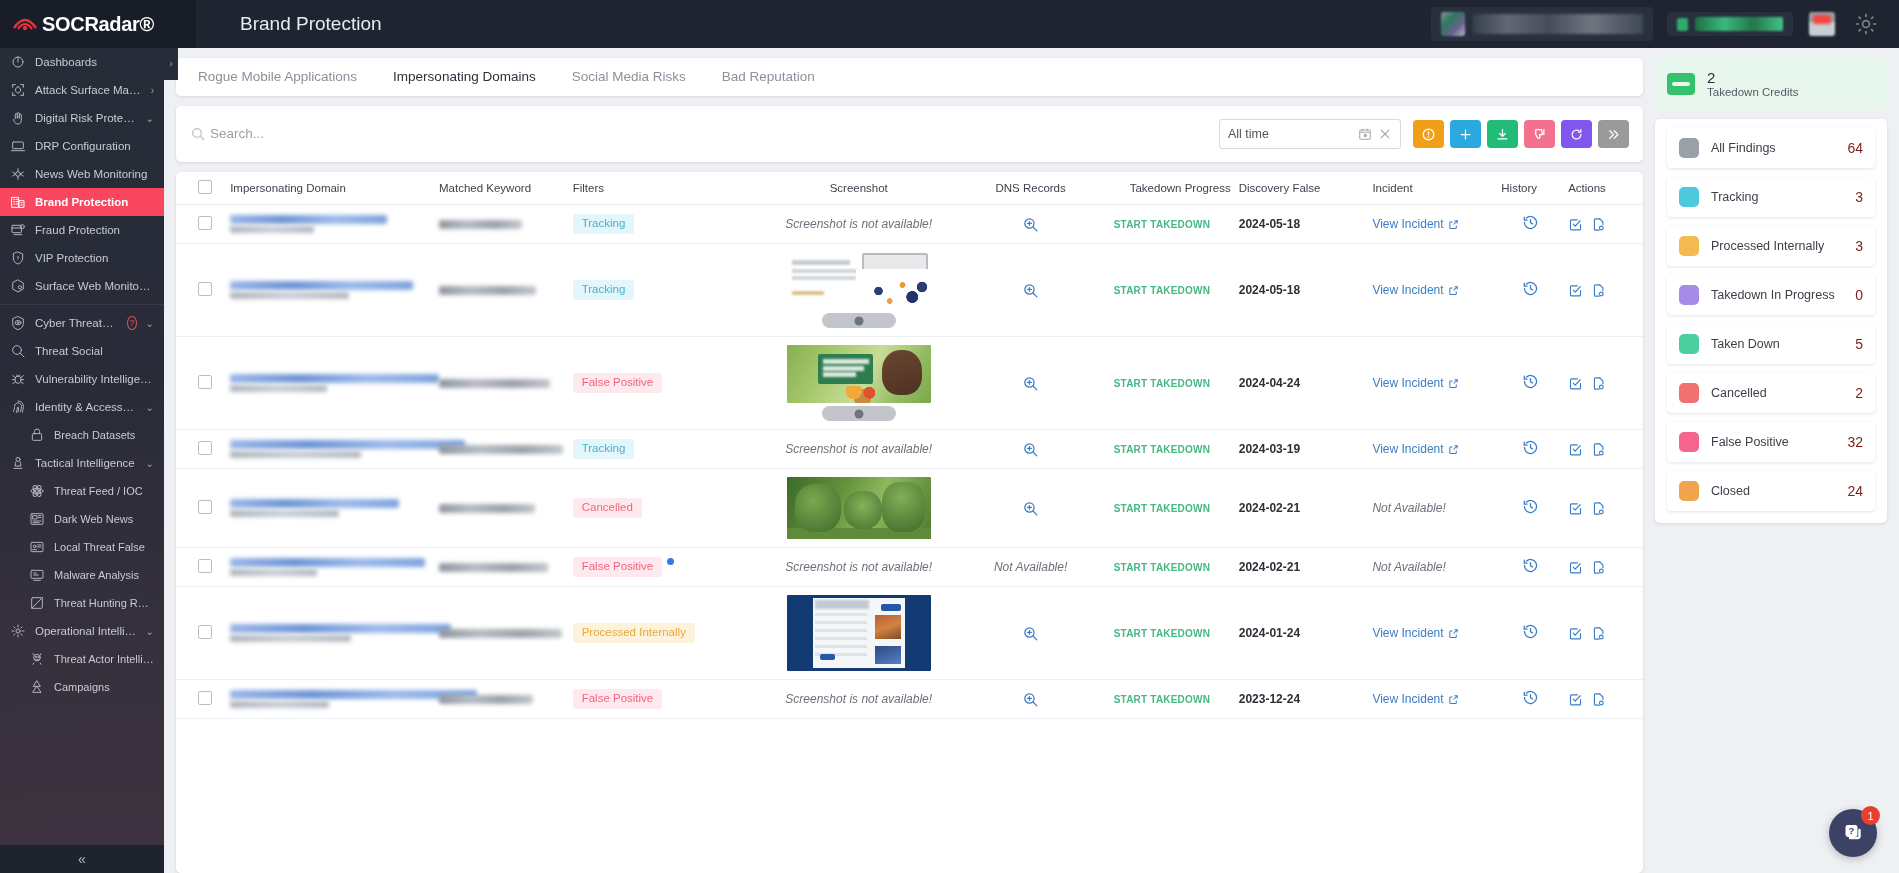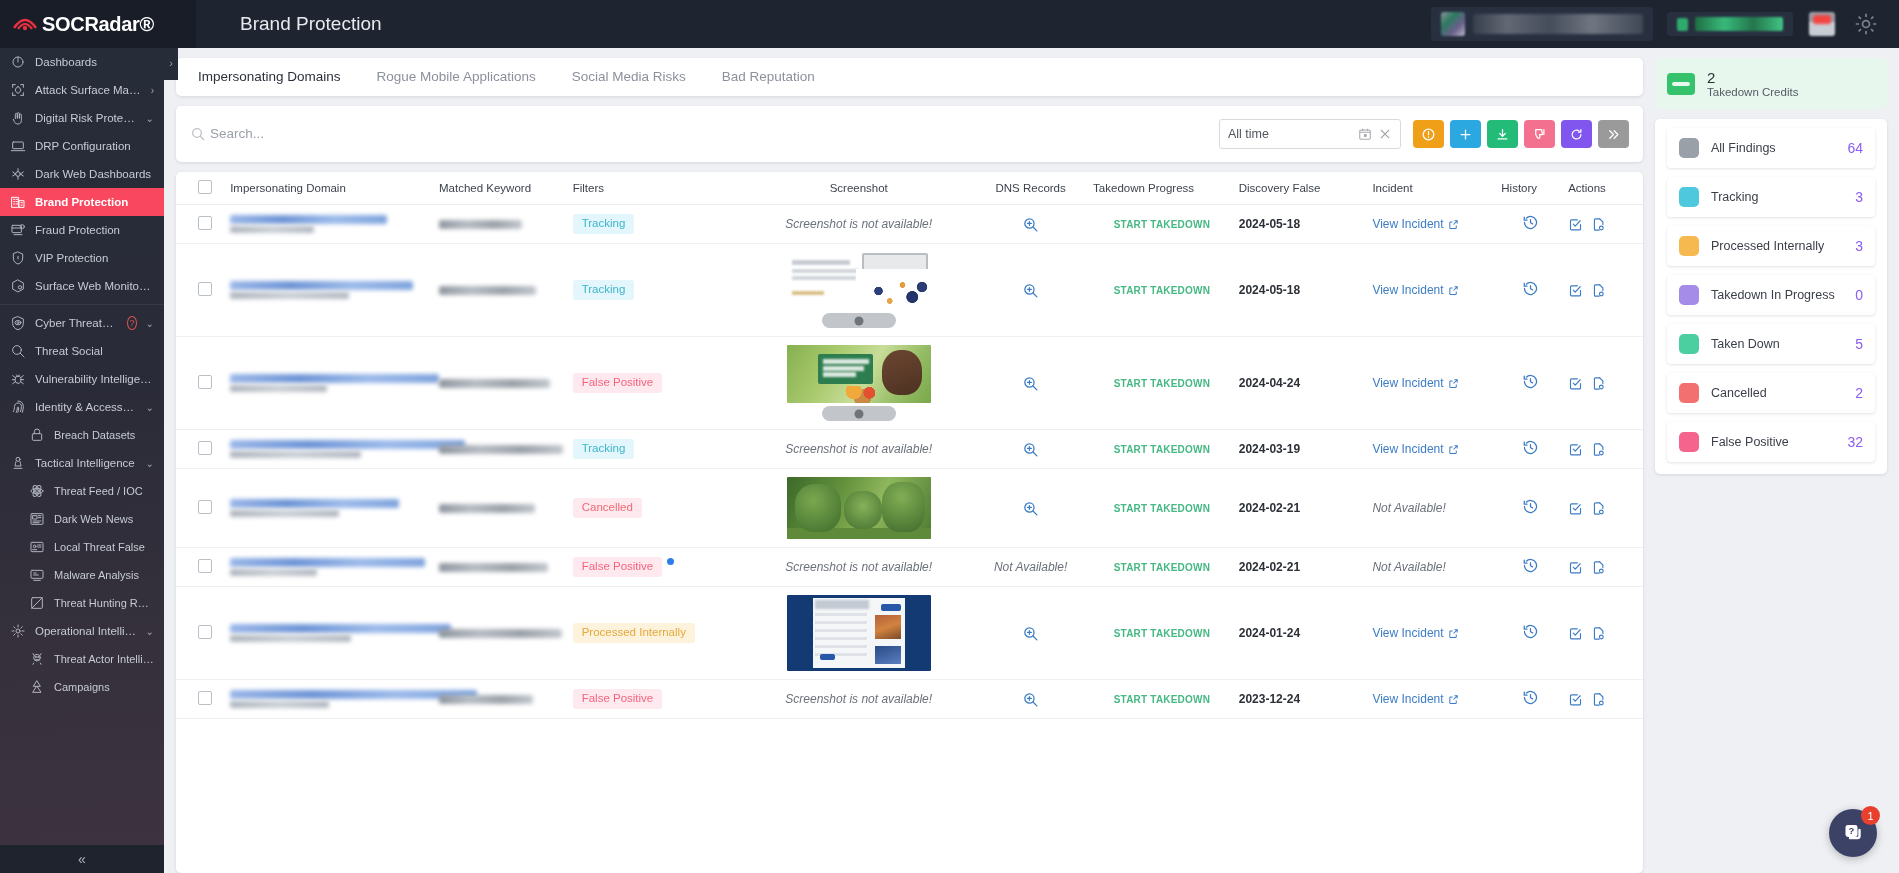--- a/index.html
+++ b/index.html
@@ -245,21 +245,21 @@
   .credit-lab { font-size: 11.5px; color:#555b64; }
   .ff-title { font-size: 14px; color:#4b515b; padding: 15px 16px; border-bottom: 1px solid #edeff2; }
   .ff-list { padding: 9px 12px 12px; display:flex; flex-direction:column; gap: 9px; }
   .ff-item {
     display: flex; align-items: center; gap: 12px;
     background: #fff; border-radius: 4px; box-shadow: 0 1px 3px rgba(30,40,60,.13);
     padding: 10px 12px; cursor: pointer;
   }
   .ff-sw { width: 20px; height: 20px; border-radius: 5px; flex: 0 0 20px; }
   .ff-lab { flex: 1 1 auto; font-size: 12.5px; color: #3a3f48; }
-  .ff-cnt { font-size: 14px; color: #8b5cf6; }
+  .ff-cnt { font-size: 14px; color: #7f1d1d; }
 
   .chat-fab {
     position: absolute; right: 22px; bottom: 16px;
     width: 48px; height: 48px; border-radius: 50%; background: #3c4166;
     display: flex; align-items: center; justify-content: center; cursor: pointer;
     box-shadow: 0 2px 8px rgba(0,0,0,.25);
   }
   .chat-badge {
     position: absolute; right: -3px; top: -3px; width: 19px; height: 19px; border-radius: 50%;
     background: #e8402e; color:#fff; font-size: 11px; display:flex; align-items:center; justify-content:center;
@@ -348,21 +348,21 @@
               </span>
               <span class="si-lab">DRP Configuration</span>
             </div>
             <div class="side-item">
               <span class="si-ico">
                 <svg viewBox="0 0 24 24" width="16" height="16" fill="none" stroke="currentColor" stroke-width="1.5" stroke-linecap="round" stroke-linejoin="round">
                   <circle cx="12" cy="12" r="3.5"></circle>
                   <path d="M8.5 12L4 9M8.5 12L4 15M15.5 12L20 9M15.5 12L20 15M12 8.5V4M12 15.5V20"></path>
                 </svg>
               </span>
-              <span class="si-lab">Dark Web Dashboards</span>
+              <span class="si-lab">News Web Monitoring</span>
             </div>
             <div class="side-item active">
               <span class="si-ico">
                 <svg viewBox="0 0 24 24" width="16" height="16" fill="none" stroke="currentColor" stroke-width="1.5" stroke-linecap="round" stroke-linejoin="round">
                   <rect x="3" y="5" width="10" height="15"></rect>
                   <rect x="14" y="10" width="7" height="10"></rect>
                   <path d="M5.5 8h2M9.5 8h2M5.5 11.5h2M9.5 11.5h2M5.5 15h2M9.5 15h2M16.5 13h2M16.5 16.5h2"></path>
                 </svg>
               </span>
               <span class="si-lab">Brand Protection</span>
@@ -537,22 +537,22 @@
           </div>
       <div class="side-collapse">«</div>
     </div>
     <div class="side-rail-arrow">›</div>
 
     <div class="main">
 
       <div class="main-left">
 
         <div class="card tabs" id="tabs-row">
+              <div class="tab">Rogue Mobile Applications</div>
               <div class="tab active">Impersonating Domains</div>
-              <div class="tab">Rogue Mobile Applications</div>
               <div class="tab">Social Media Risks</div>
               <div class="tab">Bad Reputation</div>
             </div>
 
         <div class="card toolbar">
           <div class="search-wrap">
             <svg class="search-icon" viewBox="0 0 24 24" fill="none" stroke="#8a9099" stroke-width="2">
               <circle cx="10.5" cy="10.5" r="6.5"></circle>
                   <path d="M15.5 15.5 L21 21"></path>
             </svg>
@@ -611,21 +611,21 @@
             <thead>
               <tr>
                 <th class="col-cb">
                   <span class="cbox"></span>
                 </th>
                 <th class="col-dom">Impersonating Domain</th>
                 <th class="col-kw">Matched Keyword</th>
                 <th class="col-st">Filters</th>
                 <th class="col-ss" style="text-align:center">Screenshot</th>
                 <th class="col-dns" style="text-align:center">DNS Records</th>
-                <th class="col-tp" style="text-align:left">Takedown Progress</th>
+                <th class="col-tp" style="text-align:right">Takedown Progress</th>
                 <th class="col-dd">Discovery False</th>
                 <th class="col-inc">Incident</th>
                 <th class="col-hist">History</th>
                 <th class="col-act">Actions</th>
               </tr>
             </thead>
             <tbody id="table-body">
                   <tr>
                     <td class="col-cb"><span class="cbox"></span></td>
                     <td class="col-dom">
@@ -1041,20 +1041,25 @@
                 <div class="ff-item">
                   <span class="ff-sw" style="background: rgb(242, 112, 111);"></span>
                   <span class="ff-lab">Cancelled</span>
                   <span class="ff-cnt">2</span>
                 </div>
                 <div class="ff-item">
                   <span class="ff-sw" style="background: rgb(244, 100, 140);"></span>
                   <span class="ff-lab">False Positive</span>
                   <span class="ff-cnt">32</span>
                 </div>
+                <div class="ff-item">
+                  <span class="ff-sw" style="background: rgb(240, 164, 78);"></span>
+                  <span class="ff-lab">Closed</span>
+                  <span class="ff-cnt">24</span>
+                </div>
               </div>
         </div>
       </div>
 
     </div>
   </div>
 </div>
 
 <div class="chat-fab">
   <svg viewBox="0 0 24 24" width="24" height="24">

